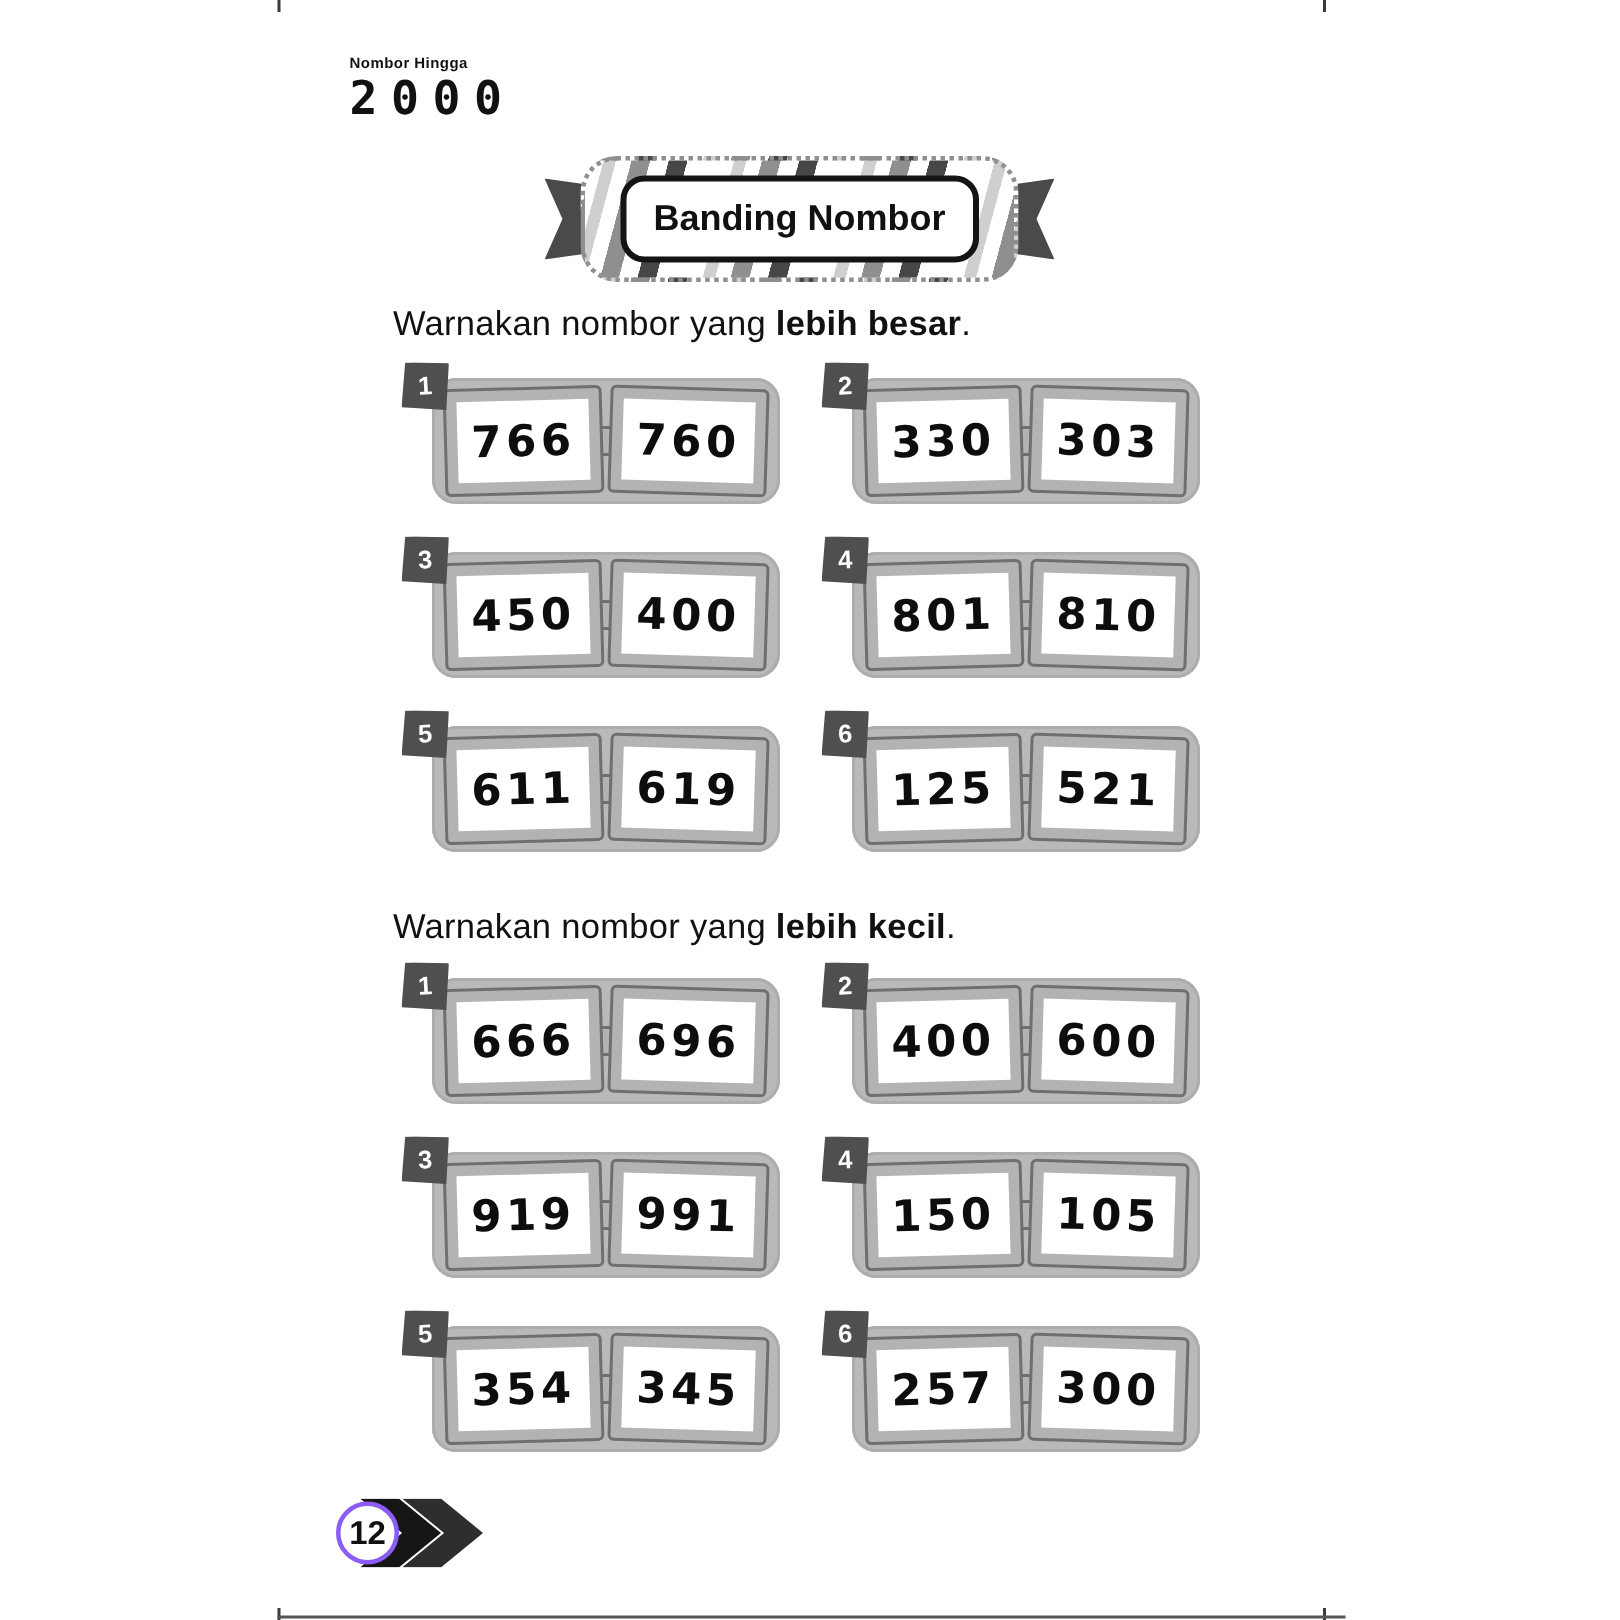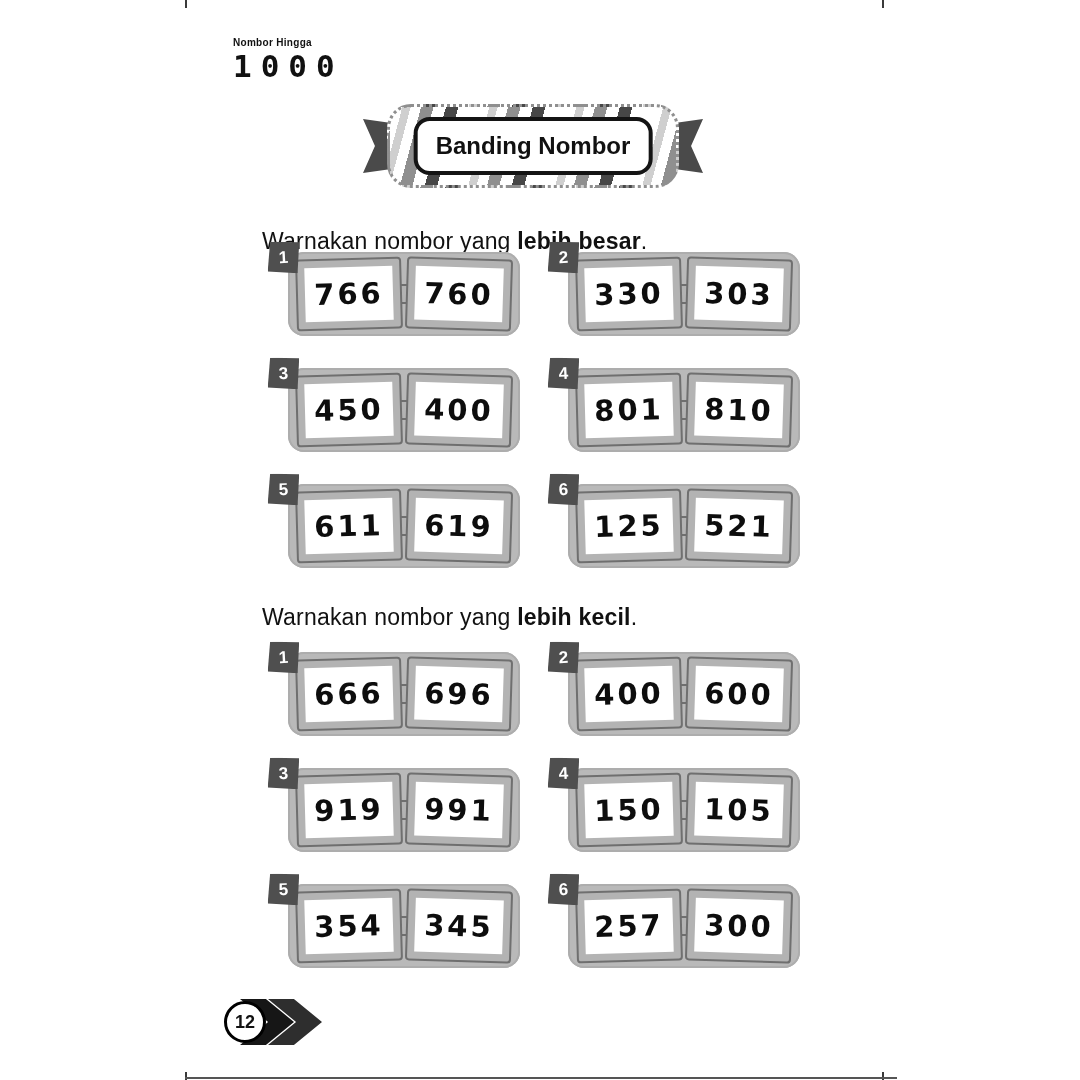--- a/index.html
+++ b/index.html
@@ -27,21 +27,21 @@
       border:3px dotted #8f8f8f;border-radius:24px;
       background:repeating-linear-gradient(105deg,#ffffff 0 12px,#cfcfcf 12px 20px,#ffffff 20px 30px,
                  #8f8f8f 30px 42px,#ffffff 42px 54px,#474747 54px 66px,#ffffff 66px 84px);}
   .banner-plaque{position:absolute;left:50%;top:50%;transform:translate(-50%,-50%);z-index:2;
       background:#fff;border:4px solid #141414;border-radius:16px;padding:11px 18px;
       font-size:24px;font-weight:700;white-space:nowrap;}
 
   
   .instruction{position:absolute;left:262px;margin:0;font-size:23px;letter-spacing:0.2px;}
   .instruction b{font-weight:800;}
-  .instr-1{top:202px;margin-top:26px;}
+  .instr-1{top:202px;}
   .instr-2{top:604px;}
 
   
   .grid{position:absolute;left:288px;display:grid;grid-template-columns:232px 232px;gap:32px 48px;}
   .grid-1{top:252px;}
   .grid-2{top:652px;}
 
   .card{position:relative;width:232px;height:84px;background:#b9b9b9;border-radius:16px;
         display:flex;align-items:center;justify-content:center;
         box-shadow:inset 0 0 0 2px #adadad;}
@@ -58,37 +58,37 @@
   .connector{width:20px;height:16px;background:#b3b3b3;box-shadow:0 0 0 2px #6f6f6f;
              margin:0 -6px;z-index:0;}
 
   
   .footer{position:absolute;left:224px;top:997px;width:110px;height:50px;}
   .chev{position:absolute;width:54px;height:46px;background:#161616;
         clip-path:polygon(0 0,48% 0,100% 50%,48% 100%,0 100%,52% 50%);}
   .chev.c1{left:16px;top:2px;}
   .chev.c2{left:44px;top:2px;background:#2e2e2e;}
   .page-circle{position:absolute;left:0;top:4px;width:42px;height:42px;box-sizing:border-box;
-        background:#fff;border:3px solid #000000;border-radius:50%;z-index:2;
-        display:flex;align-items:center;justify-content:center;font-size:18px;font-weight:700;}
+        background:#fff;border:3px solid #8b5cf6;border-radius:50%;z-index:2;
+        display:flex;align-items:center;justify-content:center;font-size:22px;font-weight:700;}
 </style>
 </head>
 <body>
 
 <div class="page">
 
   <div class="tick v" style="left:185px;top:0;"></div>
   <div class="tick v" style="left:882px;top:0;"></div>
   <div class="tick v" style="left:185px;top:1072px;"></div>
   <div class="tick v" style="left:882px;top:1072px;"></div>
   <div class="bline"></div>
 
   <header class="book-header">
     <div class="series-title">Nombor Hingga</div>
-    <div class="series-number">1000</div>
+    <div class="series-number">2000</div>
   </header>
 
   <div class="banner">
     <div class="banner-flag left"></div>
     <div class="banner-flag right"></div>
     <div class="banner-stripes"></div>
     <div class="banner-plaque">Banding Nombor</div>
   </div>
 
   <p class="instruction instr-1"><span>Warnakan nombor yang </span><b>lebih besar</b><span>.</span></p>

